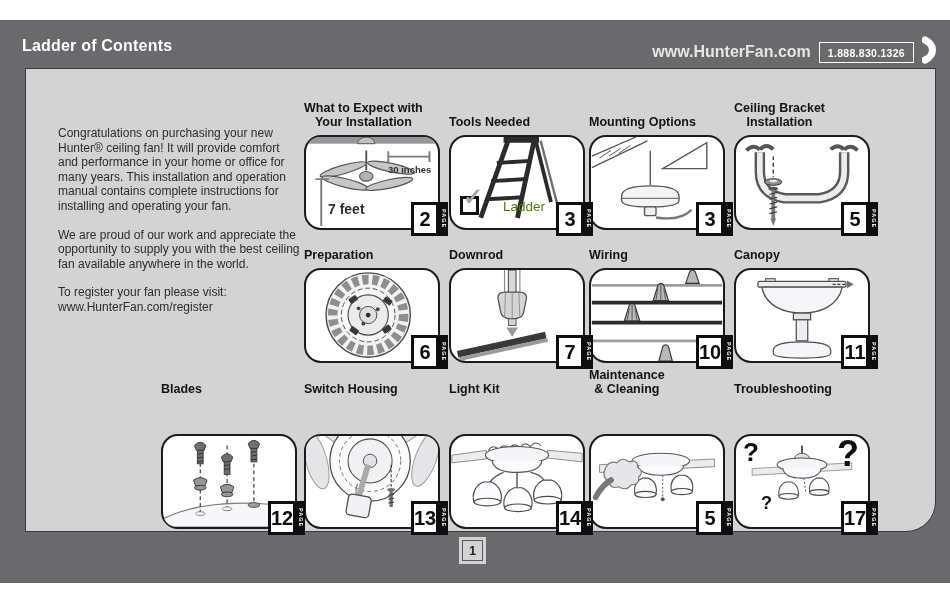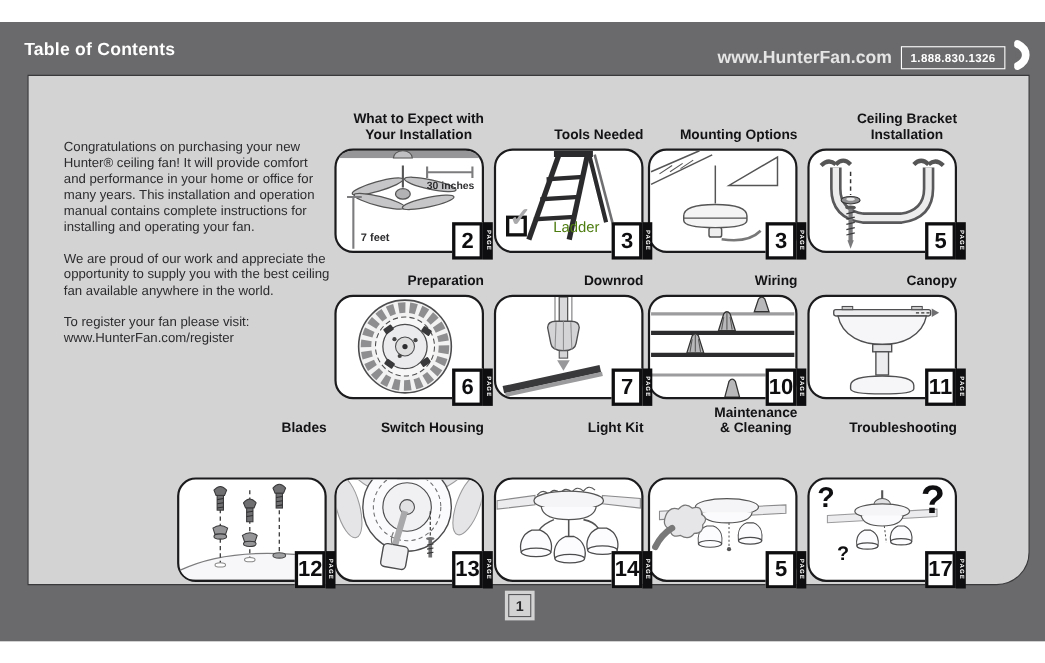--- a/index.html
+++ b/index.html
@@ -17,21 +17,21 @@
   .phone-badge { border:1.5px solid #fff; color:#fff; font-weight:bold; font-size:10.5px; padding:4px 8px 3px; letter-spacing:.3px; }
 
   
   .panel { position:absolute; left:25px; top:48px; width:911px; height:464px; background:#d3d3d4;
            border:1px solid #39393b; border-radius:0 0 30px 0; }
 
   .intro { position:absolute; left:32px; top:57px; width:244px; font-size:12px; line-height:14.6px; color:#2c2c2e; }
   .intro p + p { margin-top:14px; }
 
   
-  .cell { position:absolute; width:136px; display:flex; flex-direction:column; align-items:flex-end; }
+  .cell { position:absolute; width:136px; display:flex; flex-direction:column; align-items:flex-start; }
   .r1 { top:32px; } .r2 { top:165px; } .r3 { top:299px;gap:32px; }
   .c0 { left:135px; } .c1 { left:278px; } .c2 { left:423px; } .c3 { left:563px; } .c4 { left:708px; }
   .card-title { height:28px; display:flex; flex-direction:column; justify-content:flex-end; align-items:center;
                 text-align:center; font-weight:bold; font-size:12.5px; line-height:13.5px; color:#131315; margin-bottom:6px; }
   .card { position:relative; width:136px; height:95px; background:#fff; border:2px solid #1b1b1d; border-radius:17px; }
   .art { position:absolute; inset:0; border-radius:14px; overflow:hidden; }
   .art svg { display:block; width:100%; height:100%; }
   .lbl { position:absolute; font-weight:bold; color:#2e2e30; }
 
   .badge { position:absolute; right:-10px; bottom:-8px; display:flex; align-items:stretch; z-index:2; }
@@ -47,21 +47,21 @@
                     display:flex; align-items:center; justify-content:center; }
   .footer-pagebox-inner { width:21px; height:21px; border:1.5px solid #58585a; display:flex; align-items:center;
                           justify-content:center; font-size:13px; font-weight:bold; color:#29292b; }
   .footer-text { position:absolute; left:0; width:100%; top:546px; text-align:center; color:#a7a7a9; font-size:10px; letter-spacing:.3px; }
 </style>
 </head>
 <body>
 
 <div class="dark-bg">
 
-  <div class="header-title">Table of Contents</div>
+  <div class="header-title">Ladder of Contents</div>
 
   <div class="header-right">
     <span class="site-url">www.HunterFan.com</span>
     <span class="phone-badge">1.888.830.1326</span>
     <span>
       <svg width="16" height="30" viewBox="0 0 16 30">
         <path d="M3 5 C 13 10, 13 20, 3 25" stroke="#fff" stroke-width="7" stroke-linecap="round" fill="none"></path>
         <path d="M1 12 L6 13 L6 17 L1 18" fill="#6a696b"></path>
       </svg>
     </span>
@@ -98,21 +98,21 @@
             <ellipse cx="62" cy="41" rx="7" ry="5" fill="#b2b2b4" stroke="#555" stroke-width="1.2"></ellipse>
             <g stroke="#7c7c7e" stroke-width="2">
               <line x1="85" y1="15" x2="85" y2="26"></line>
                 <line x1="128" y1="15" x2="128" y2="26"></line>
               <line x1="85" y1="20.5" x2="128" y2="20.5"></line>
               <line x1="9" y1="44" x2="23" y2="44"></line>
                 <line x1="15" y1="44" x2="15" y2="93"></line>
             </g>
           </svg>
           <span class="lbl" style="left:82px; top:27px; font-size:9.5px;">30 inches</span>
-          <span class="lbl" style="left:22px; top:74px; font-size:10px;">7 feet</span>
+          <span class="lbl" style="left:22px; top:64px; font-size:14px;">7 feet</span>
         </div>
         <div class="badge">
           <span class="badge-num">2</span>
           <span class="badge-tab">PAGE</span>
         </div>
       </div>
     </div>
 
     <div class="cell r1 c2">
       <div class="card-title">

